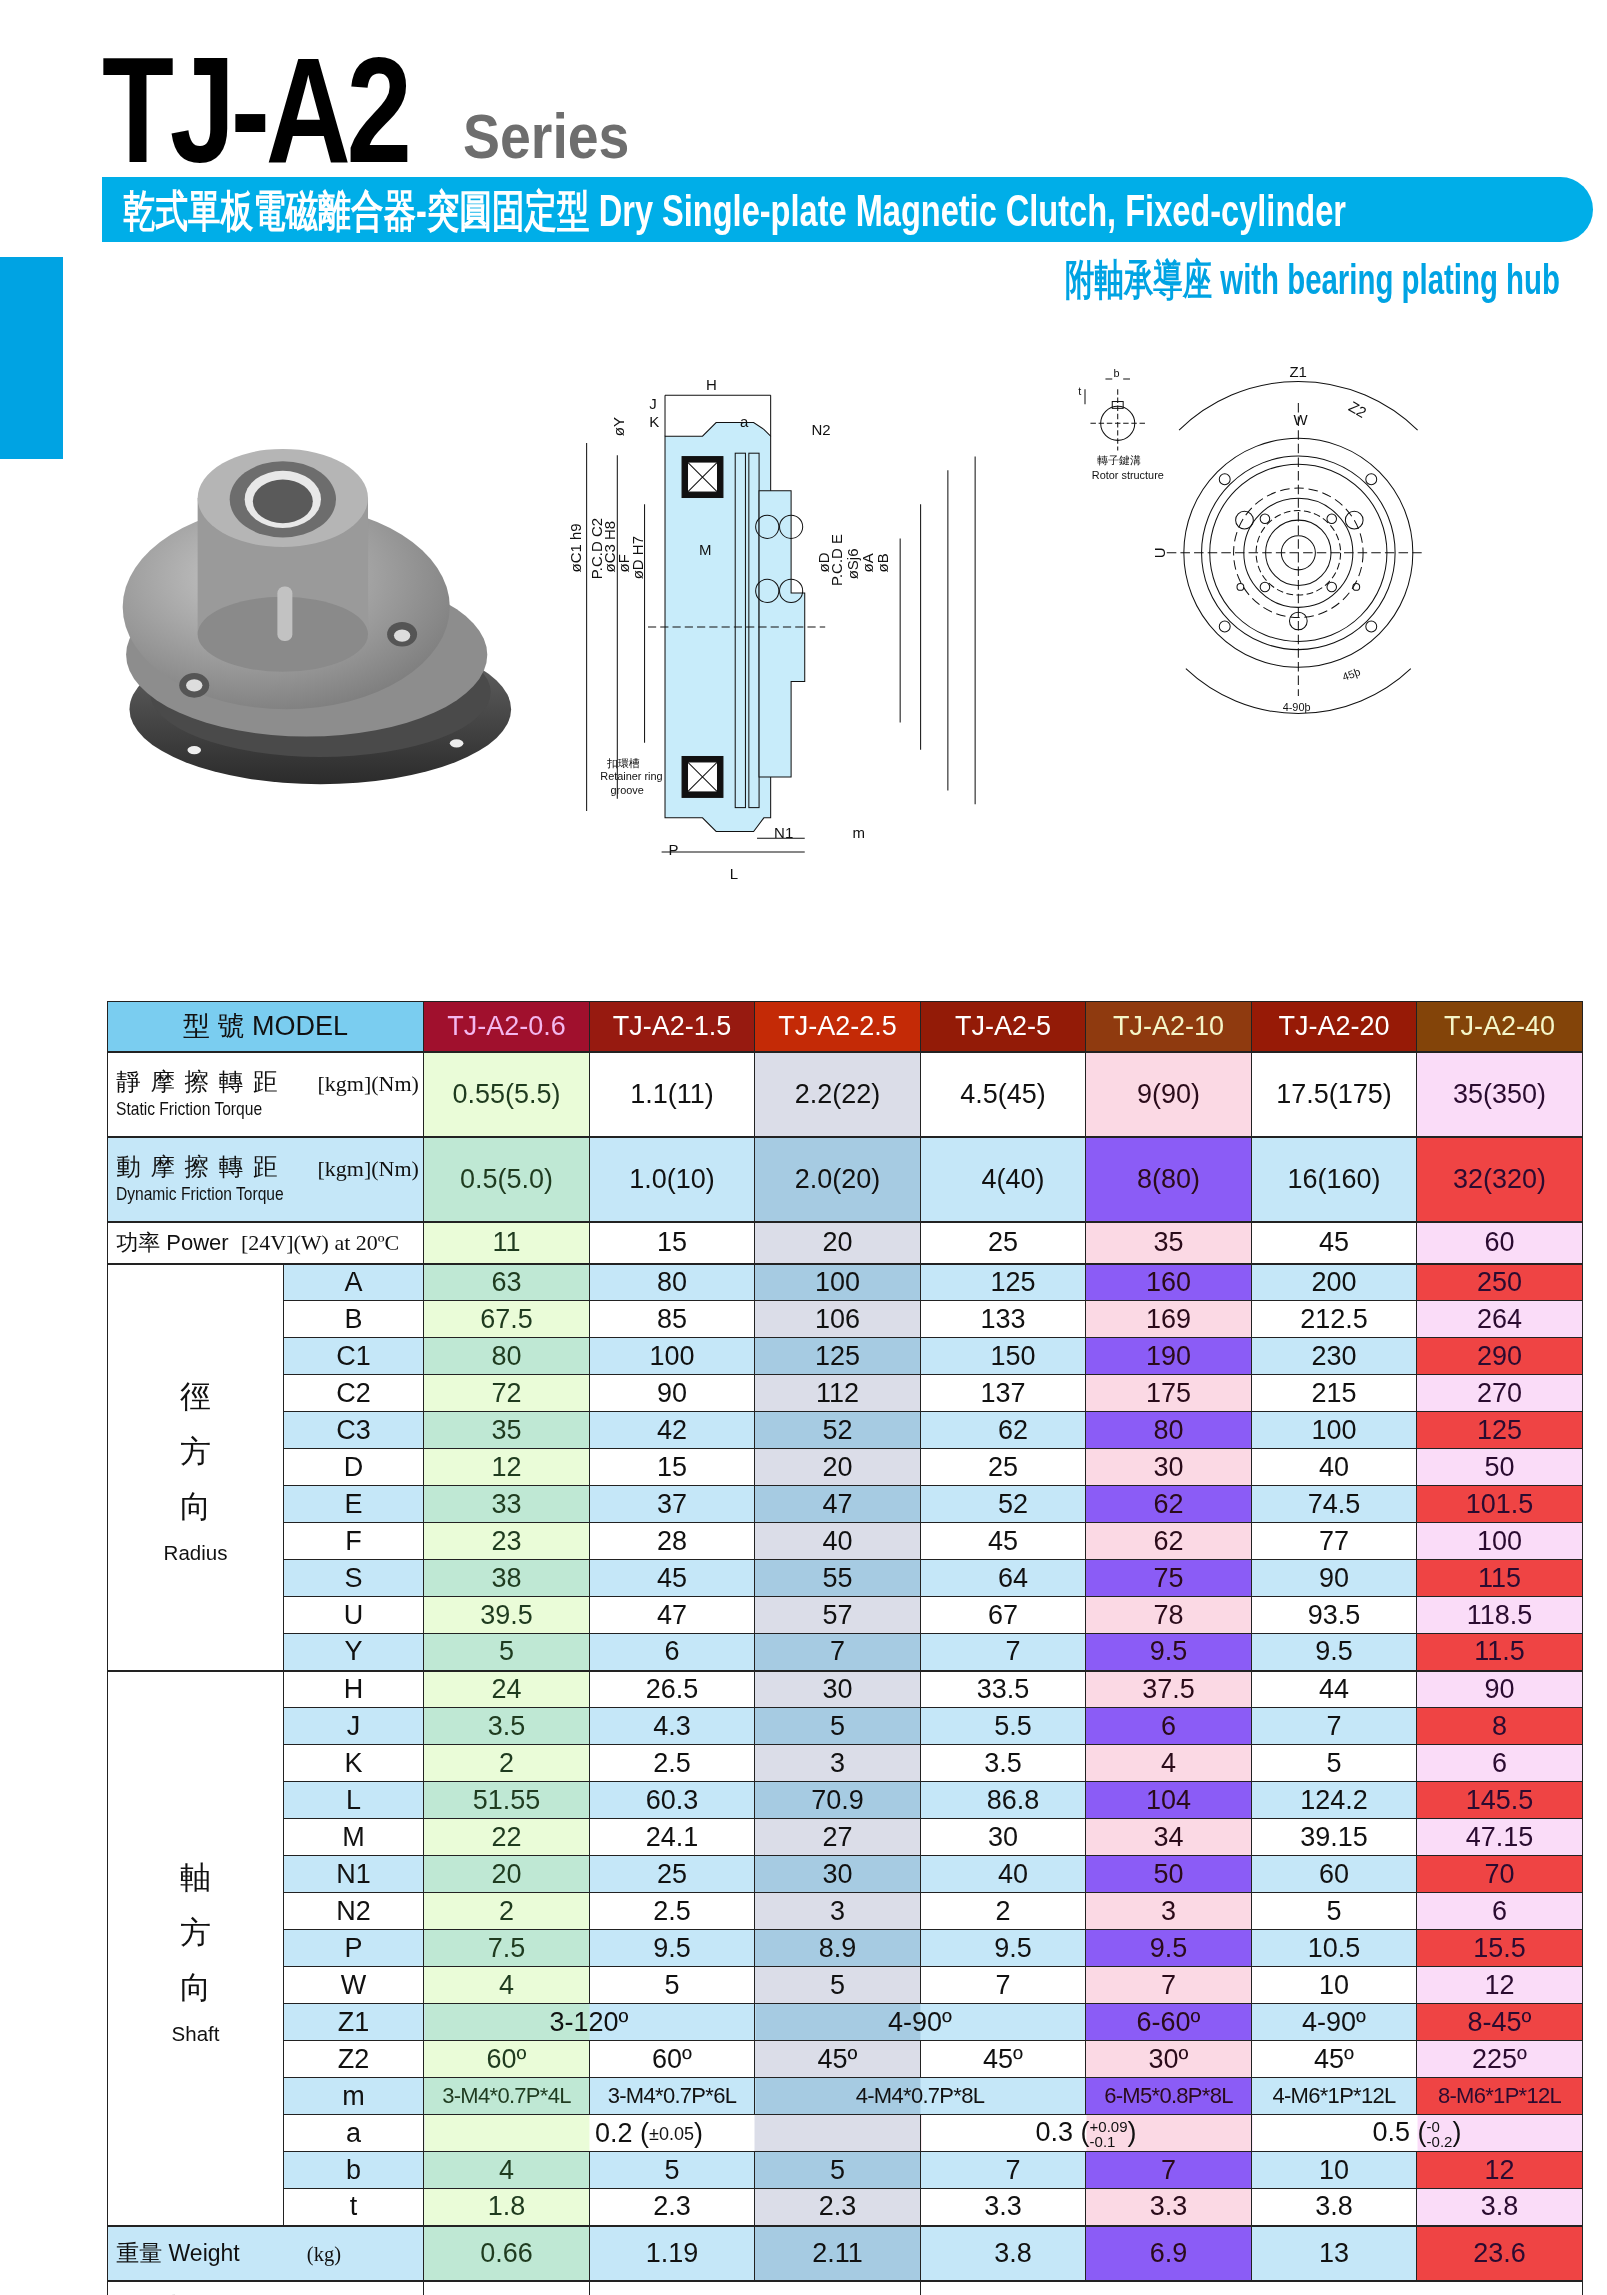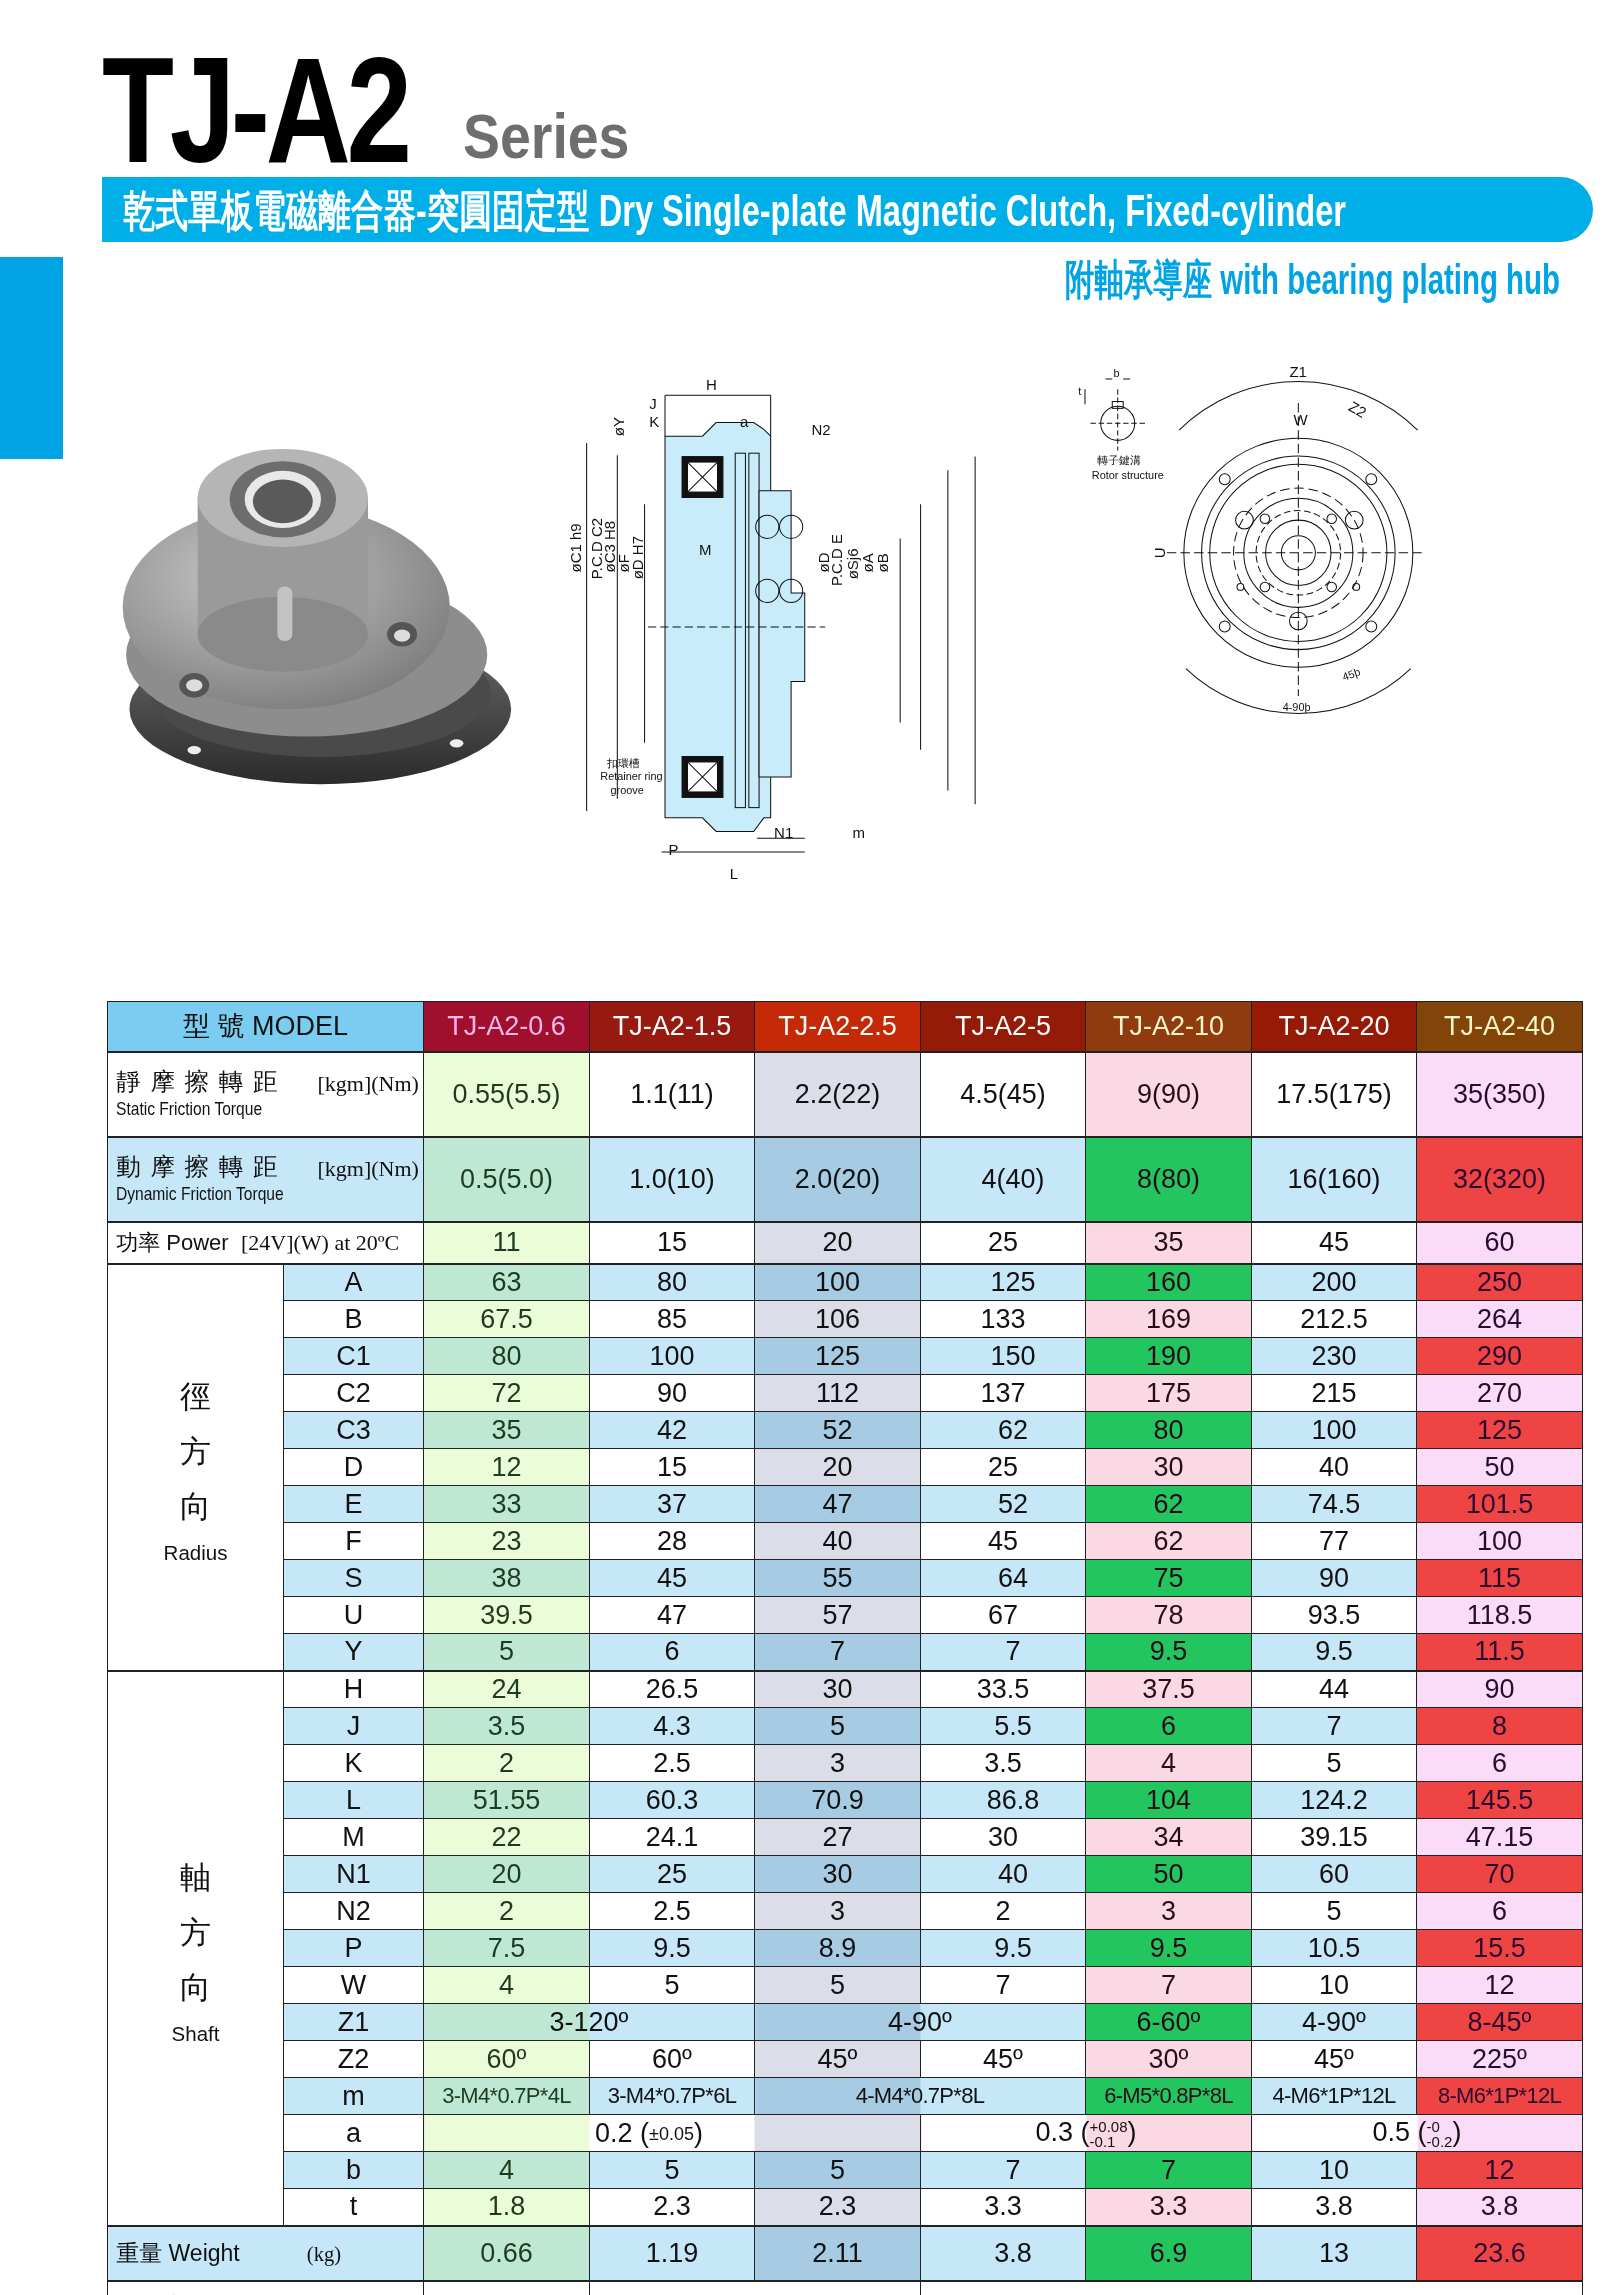--- a/index.html
+++ b/index.html
@@ -83,21 +83,21 @@
   tr.b td.k { background: #c5e7f8; }
   tr.w td.k { background: #ffffff; }
   tr.b .c0 { background: #bfe8d4; color: #1f3b1f; }
   tr.w .c0 { background: #eafcd8; color: #1f3b1f; }
   tr.b .c1 { background: #c5e7f8; }
   tr.w .c1 { background: #ffffff; }
   tr.b .c2 { background: #a6cbe2; }
   tr.w .c2 { background: #dbdde8; }
   tr.b .c3 { background: #c5e7f8; padding-left: 20px; }
   tr.w .c3 { background: #ffffff; }
-  tr.b .c4 { background: #22c55e; color: #2a0b1a; }
+  tr.b .c4 { background: #8b5cf6; color: #2a0b1a; }
   tr.w .c4 { background: #fbd9e4; color: #2a0b1a; }
   tr.b .c5 { background: #c5e7f8; }
   tr.w .c5 { background: #ffffff; }
   tr.b .c6 { background: #ef4444; color: #2a0b30; }
   tr.w .c6 { background: #fadcf8; color: #2a0b30; }
 
   .tol { display: inline-block; vertical-align: middle; font-size: 15px; line-height: 15px; text-align: left; }
   .paren { font-size: 27px; }
   .small-m { font-size: 22px !important; letter-spacing: -0.7px; }
   .lbl-weight { text-align: left !important; padding-left: 8.2px !important; font-size: 23px !important; height: 55px; position: relative; }
@@ -554,21 +554,21 @@
   </tr>
 
   <tr class="r w">
     <td class="k rowkey">a</td>
     <td colspan="3" style="background:linear-gradient(90deg,#eafcd8 33.3%,#ffffff 33.3%,#ffffff 66.6%,#dbdde8 66.6%);text-align:left;padding-left:171px !important">
       <span>0.2</span>
       <span class="paren">(</span><span class="tol" style="font-size:18px">±0.05</span><span class="paren">)</span>
     </td>
     <td colspan="2" style="background:linear-gradient(90deg,#ffffff 50%,#fbd9e4 50%)">
       <span>0.3</span>
-      <span class="paren">(</span><span class="tol"><span>+0.08</span><br><span>-0.1</span></span><span class="paren">)</span>
+      <span class="paren">(</span><span class="tol"><span>+0.09</span><br><span>-0.1</span></span><span class="paren">)</span>
     </td>
     <td colspan="2" style="background:linear-gradient(90deg,#ffffff 50%,#fadcf8 50%)">
       <span>0.5</span>
       <span class="paren">(</span><span class="tol"><span>-0</span><br><span>-0.2</span></span><span class="paren">)</span>
     </td>
   </tr>
 
   <tr class="r b">
     <td class="k rowkey">b</td>
     <td class="c0">4</td>

